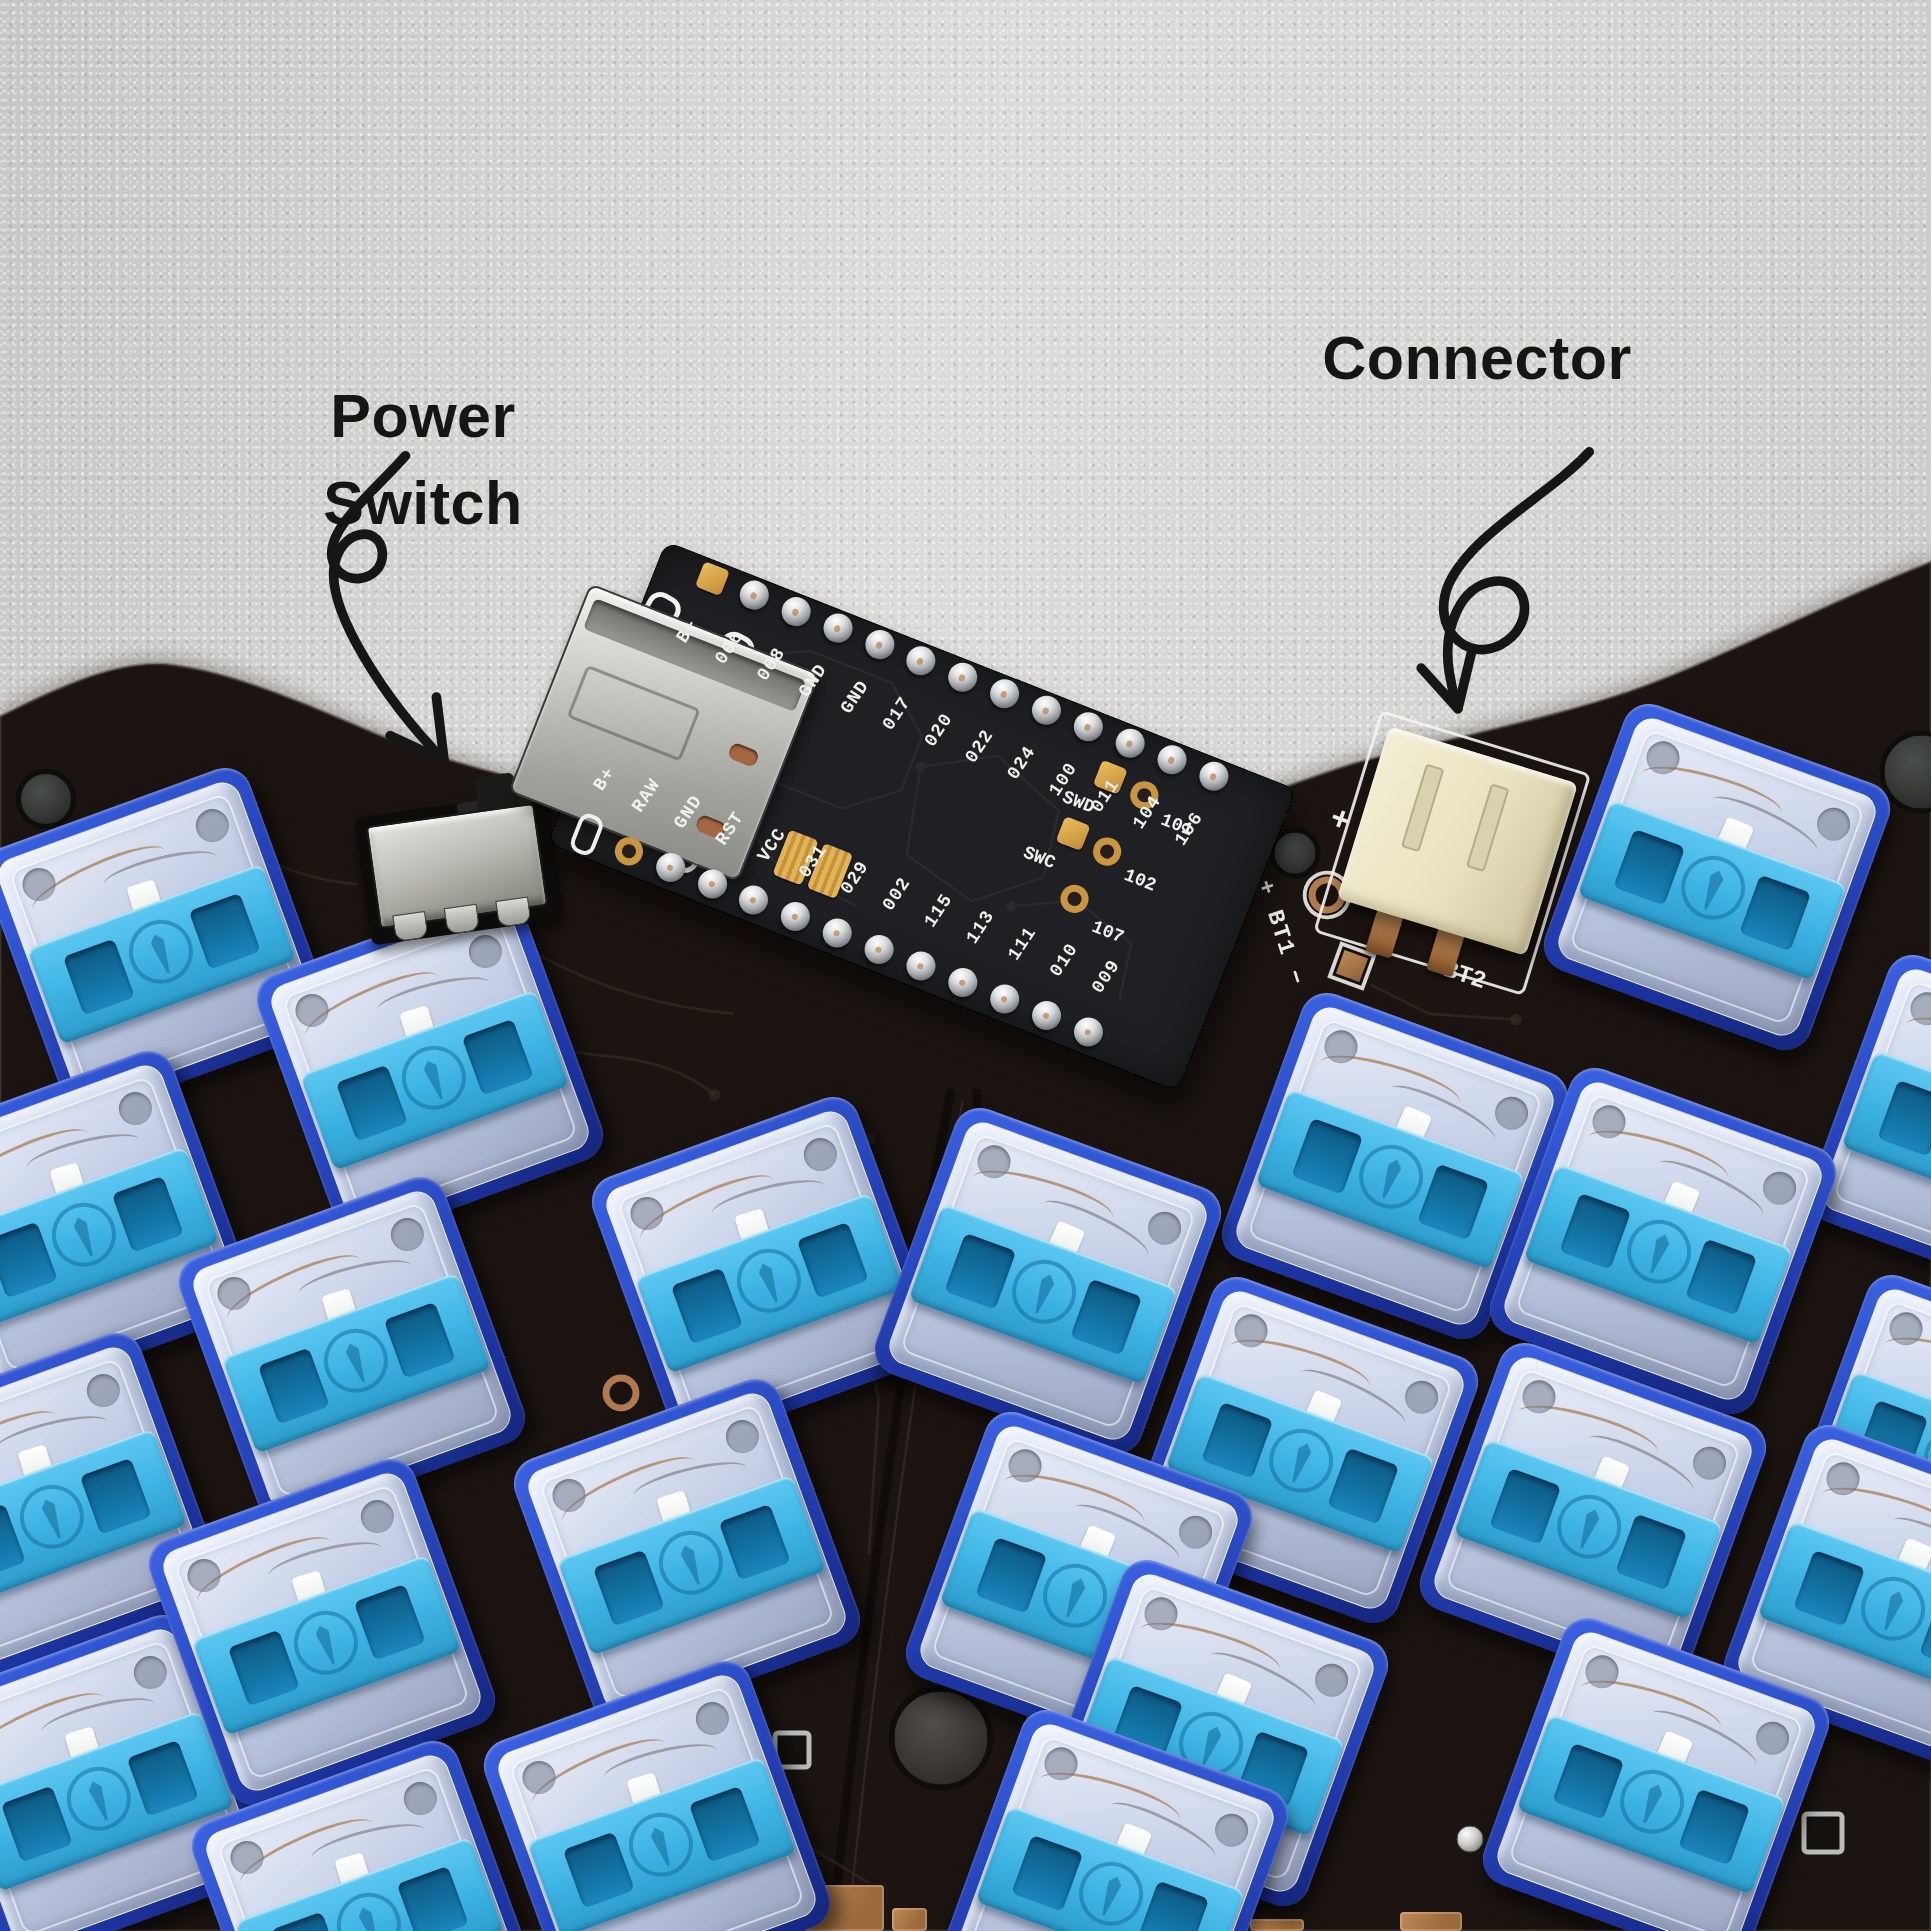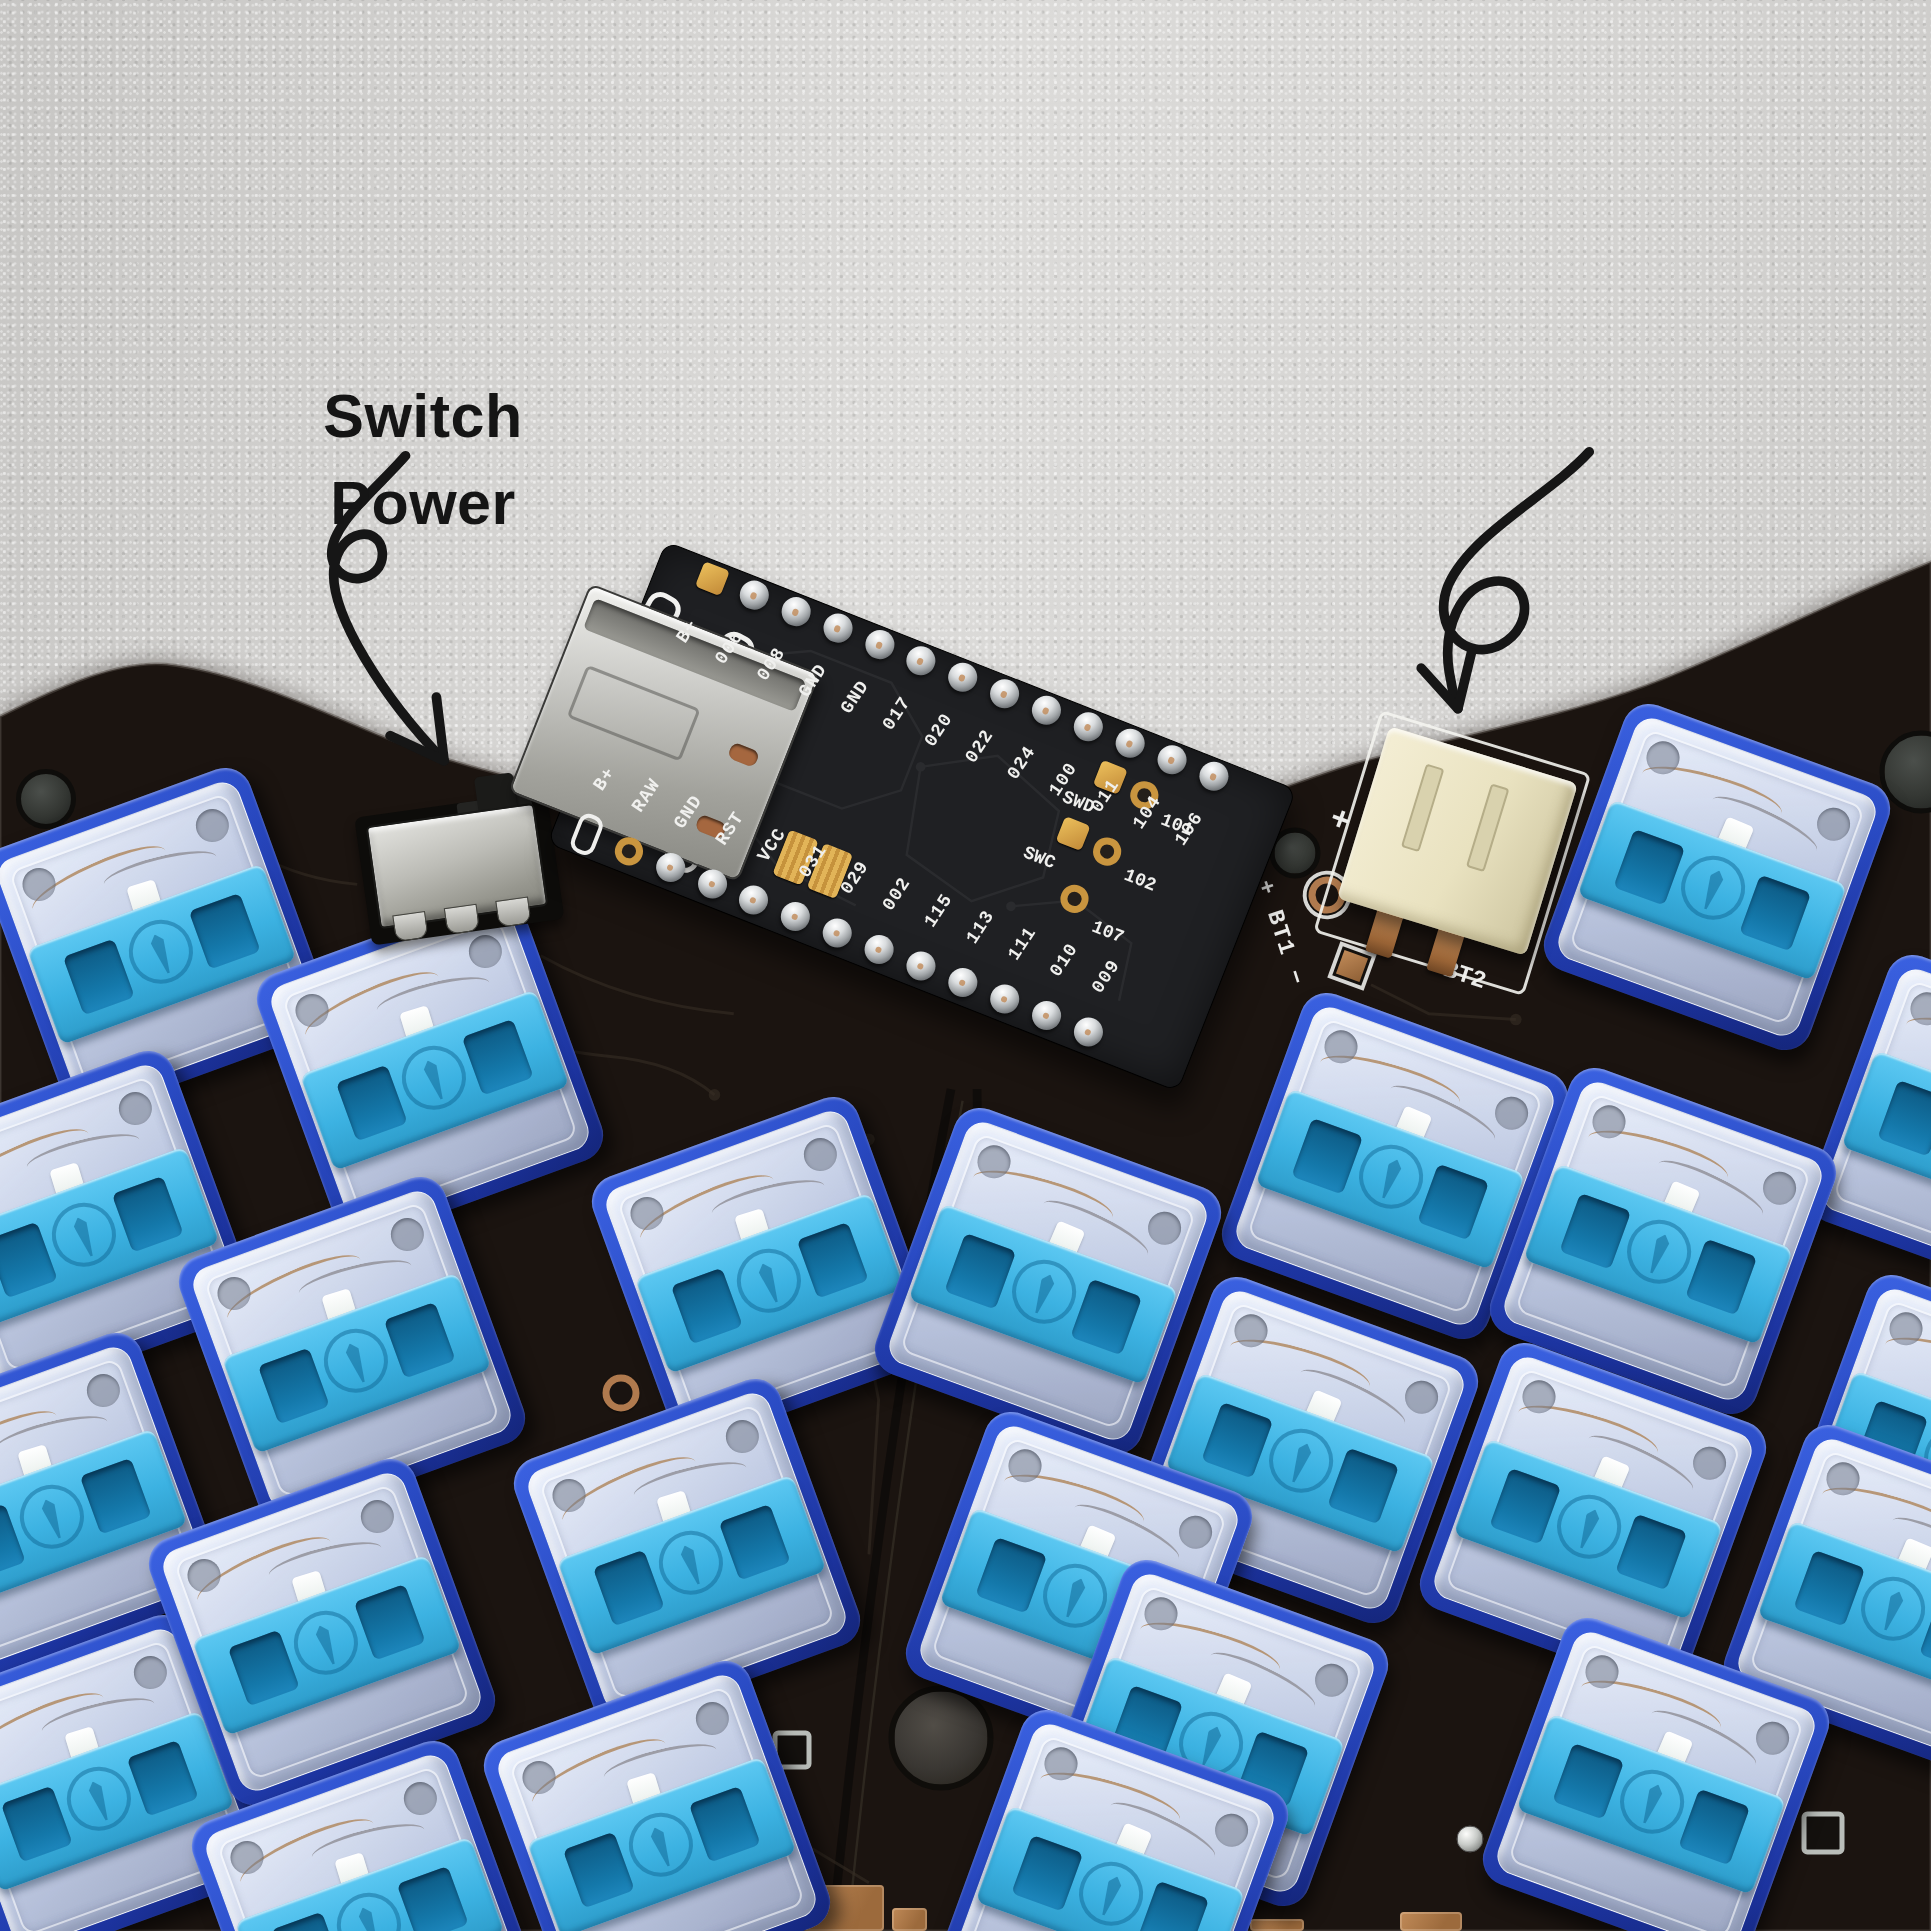--- a/index.html
+++ b/index.html
@@ -793,24 +793,25 @@
   <div id="batt">
     <div class="outline"></div>
     <div class="pin p1"></div>
     <div class="pin p2"></div>
     <div class="body"></div>
     <div class="slot s1"></div>
       <div class="slot s2"></div>
   </div>
 
   <div class="callout" style="left:249px;top:373px;width:348px;">
+    <div>Power</div>
     <div>Switch</div>
-    <div>Power</div>
   </div>
   <div class="callout" style="left:1274px;top:315px;width:406px;">
+    <div>Connector</div>
   </div>
   <svg class="arrow-svg" viewBox="0 0 2000 2000">
     <g stroke="#161616" stroke-width="10" fill="none" stroke-linecap="round" stroke-linejoin="round">
       <g>
         <path d="M 420 472 C 392 505 338 546 344 578 C 350 610 398 604 396 572 C 394 544 352 546 346 588 C 340 634 398 724 460 788"></path>
         <path d="M 404 762 L 460 788 L 452 722"></path>
       </g>
       <g>
         <path d="M 1646 468 C 1606 512 1524 552 1500 606 C 1482 650 1518 686 1554 668 C 1592 648 1584 598 1548 602 C 1512 606 1494 652 1501 696 C 1504 716 1507 724 1510 734"></path>
         <path d="M 1472 692 L 1510 734 L 1524 676"></path>

